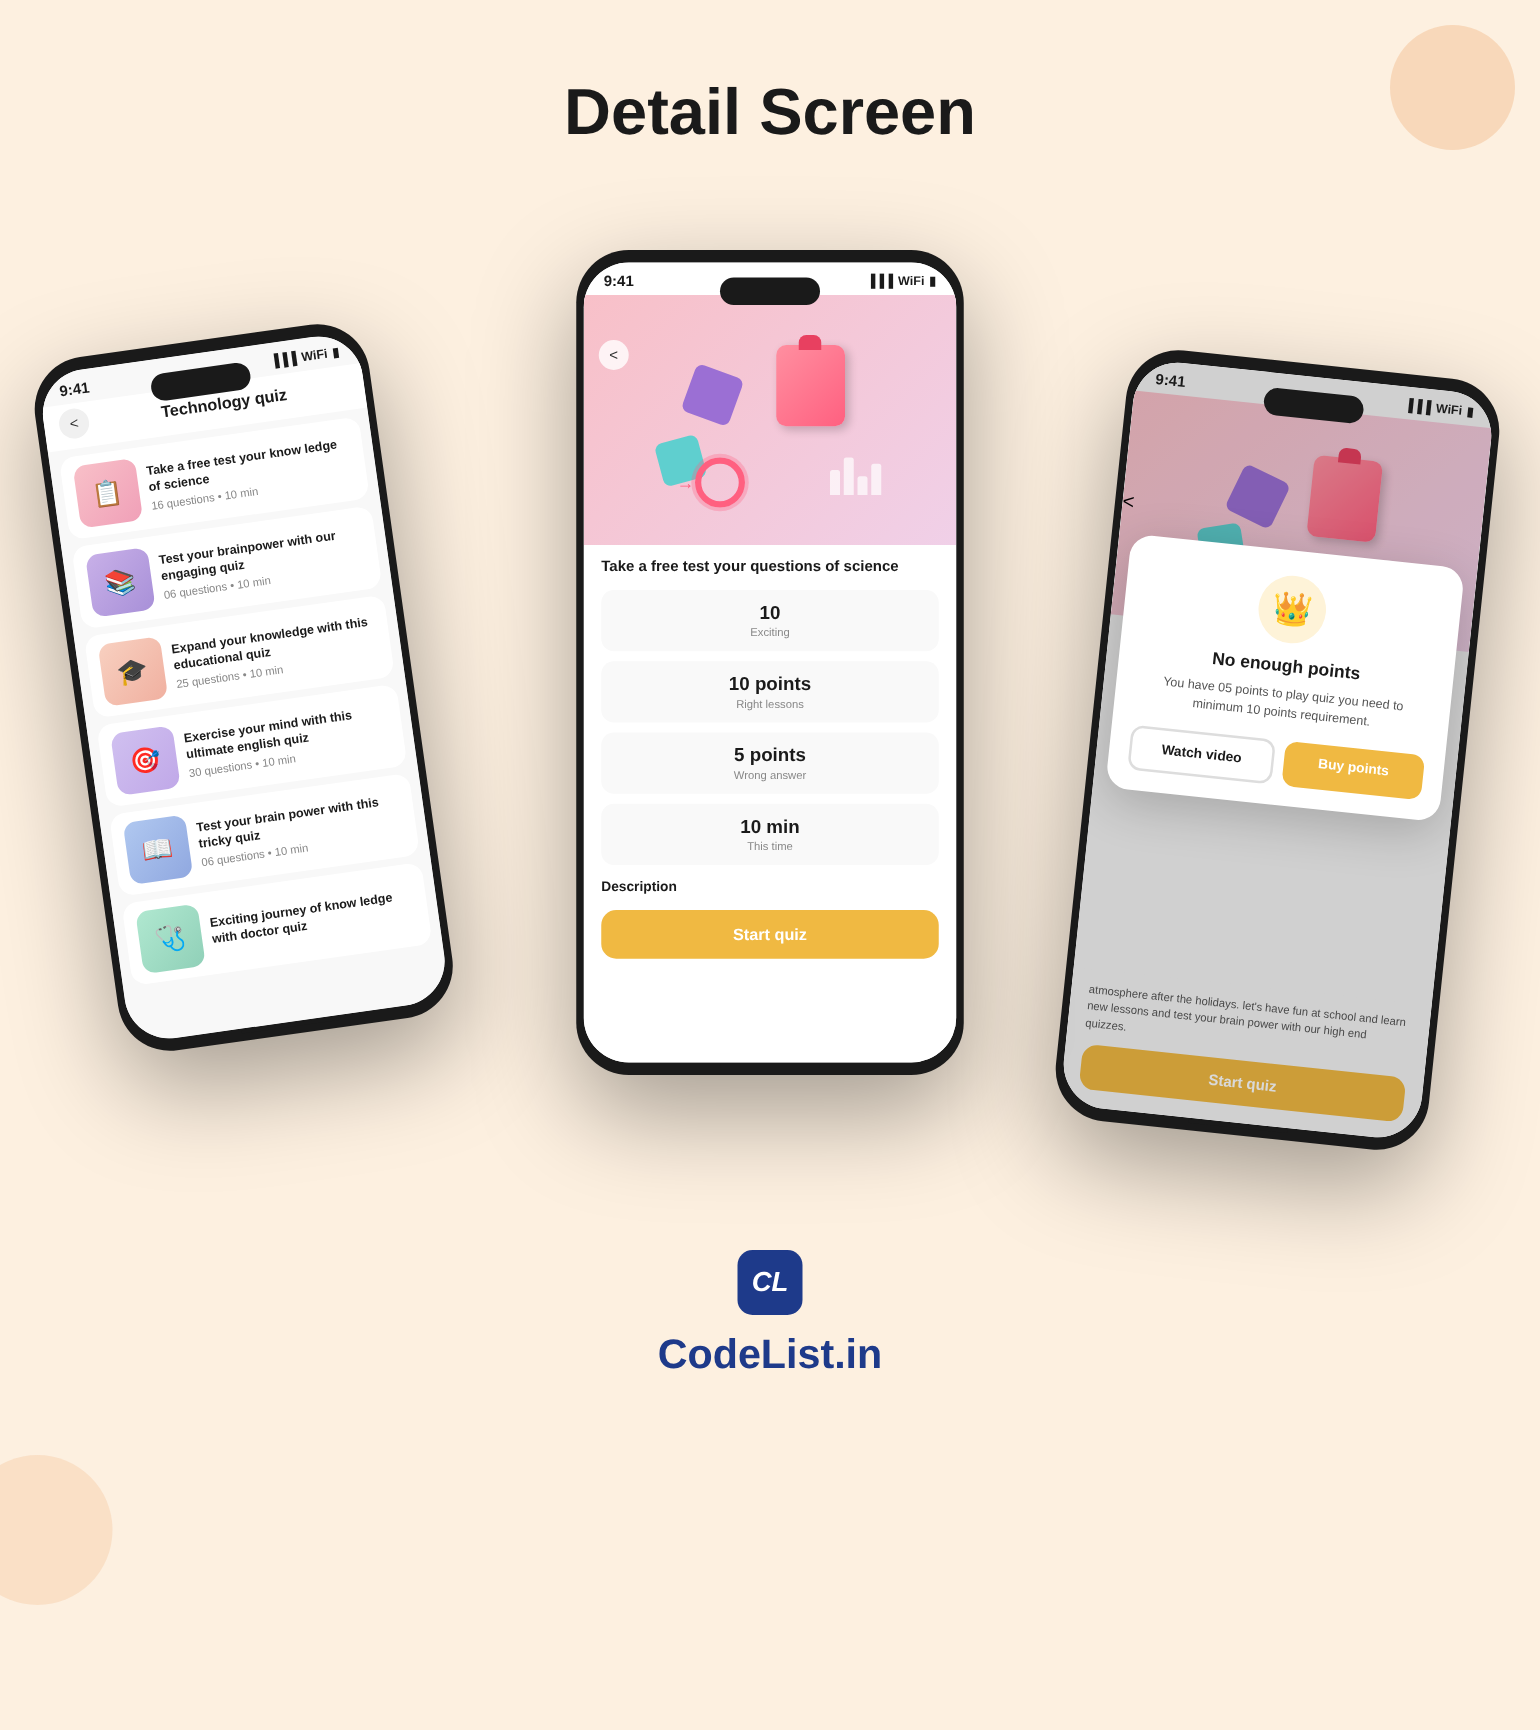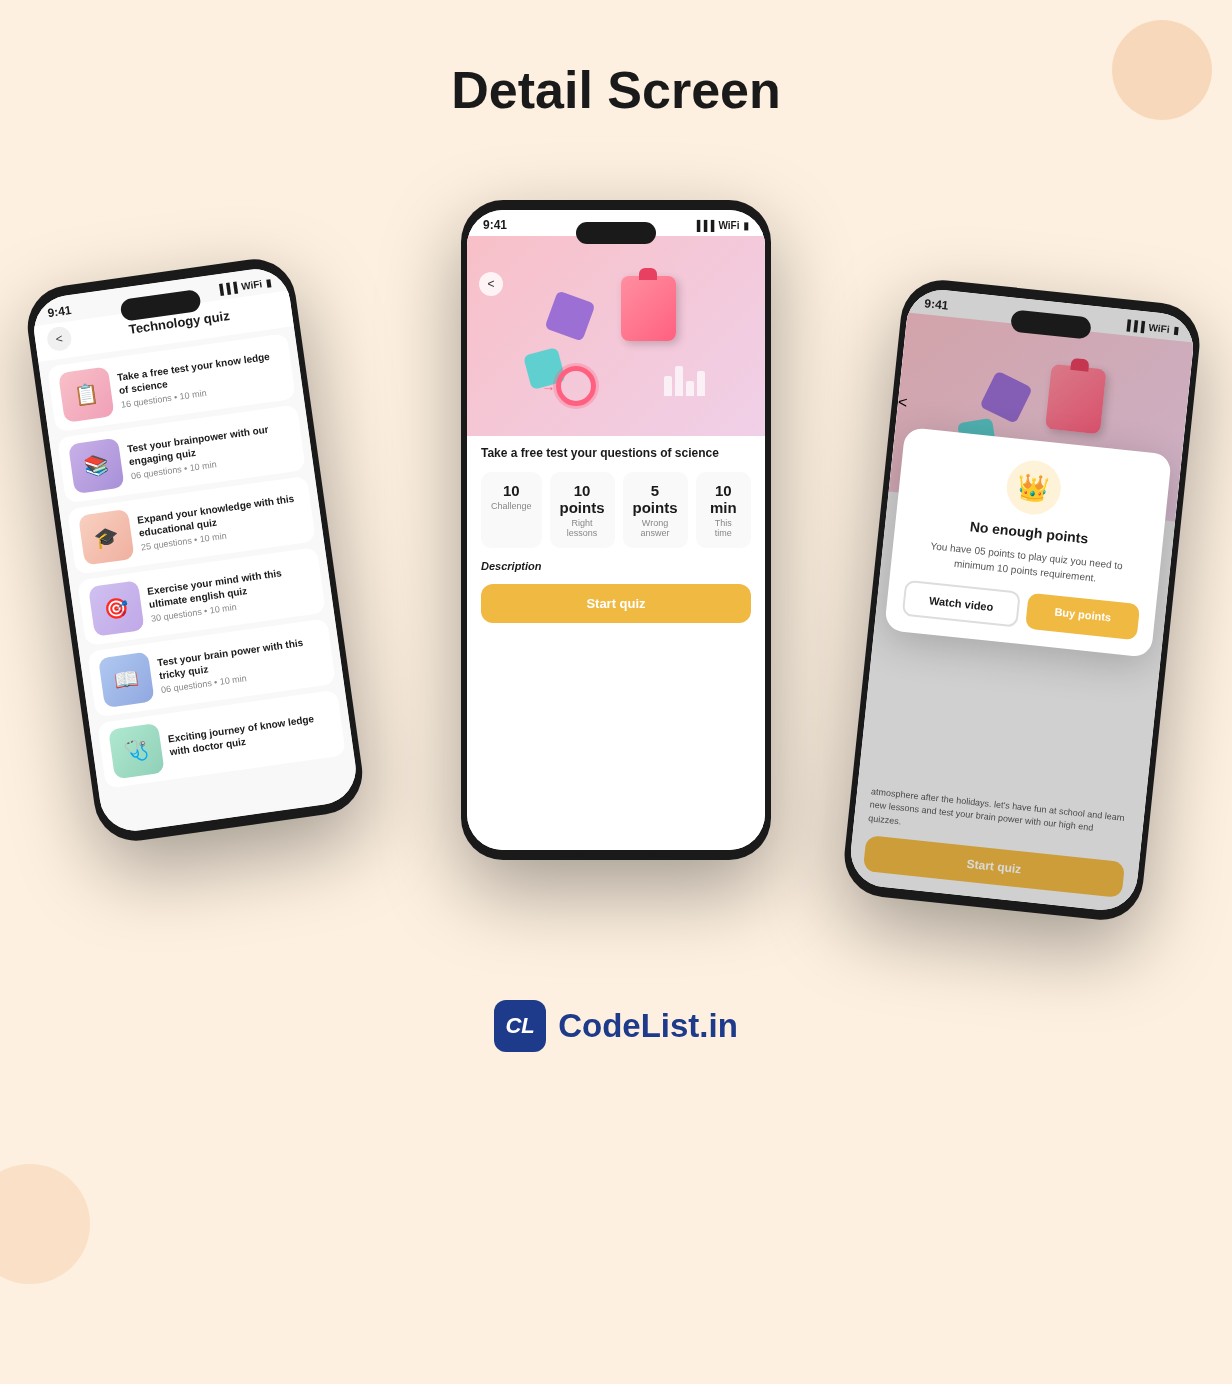--- a/index.html
+++ b/index.html
@@ -313,21 +313,21 @@
     }
     .quiz-title-center {
       font-size: 12px;
       font-weight: 600;
       color: #1a1a1a;
       margin-bottom: 12px;
     }
 
     .stats-grid {
       display: grid;
-      grid-template-columns: 1fr 1fr 1fr 1fr;
+      grid-template-columns: 1fr;
       gap: 8px;
       margin-bottom: 12px;
     }
 
     .stat-box {
       background: #f9f9f9;
       border-radius: 10px;
       padding: 10px;
       text-align: center;
     }
@@ -341,21 +341,20 @@
       font-size: 9px;
       color: #888;
       display: block;
       margin-top: 2px;
     }
 
     .description-section { margin-bottom: 12px; }
     .description-title {
       font-size: 11px;
       font-weight: 700;
-      font-style: italic;
       color: #1a1a1a;
       margin-bottom: 5px;
     }
     .description-text {
       font-size: 9px;
       color: #555;
       line-height: 1.5;
     }
 
     .start-btn {
@@ -504,20 +503,21 @@
     }
 
     
     .footer {
       text-align: center;
       padding: 30px 0 40px;
       display: flex;
       align-items: center;
       justify-content: center;
       gap: 12px;
+      flex-direction: column;
     }
 
     .logo-icon {
       width: 52px; height: 52px;
       background: #1e3a8a;
       border-radius: 12px;
       display: flex; align-items: center; justify-content: center;
       font-size: 22px;
       font-weight: 900;
       color: #fff;
@@ -651,21 +651,21 @@
             <div class="shape-target"></div>
           </div>
         </div>
 
         <div class="center-content">
           <div class="quiz-title-center">Take a free test your questions of science</div>
 
           <div class="stats-grid">
             <div class="stat-box">
               <span class="stat-value">10</span>
-              <span class="stat-label">Challenge</span>
+              <span class="stat-label">Exciting</span>
             </div>
             <div class="stat-box">
               <span class="stat-value">10 points</span>
               <span class="stat-label">Right lessons</span>
             </div>
             <div class="stat-box">
               <span class="stat-value">5 points</span>
               <span class="stat-label">Wrong answer</span>
             </div>
             <div class="stat-box">

